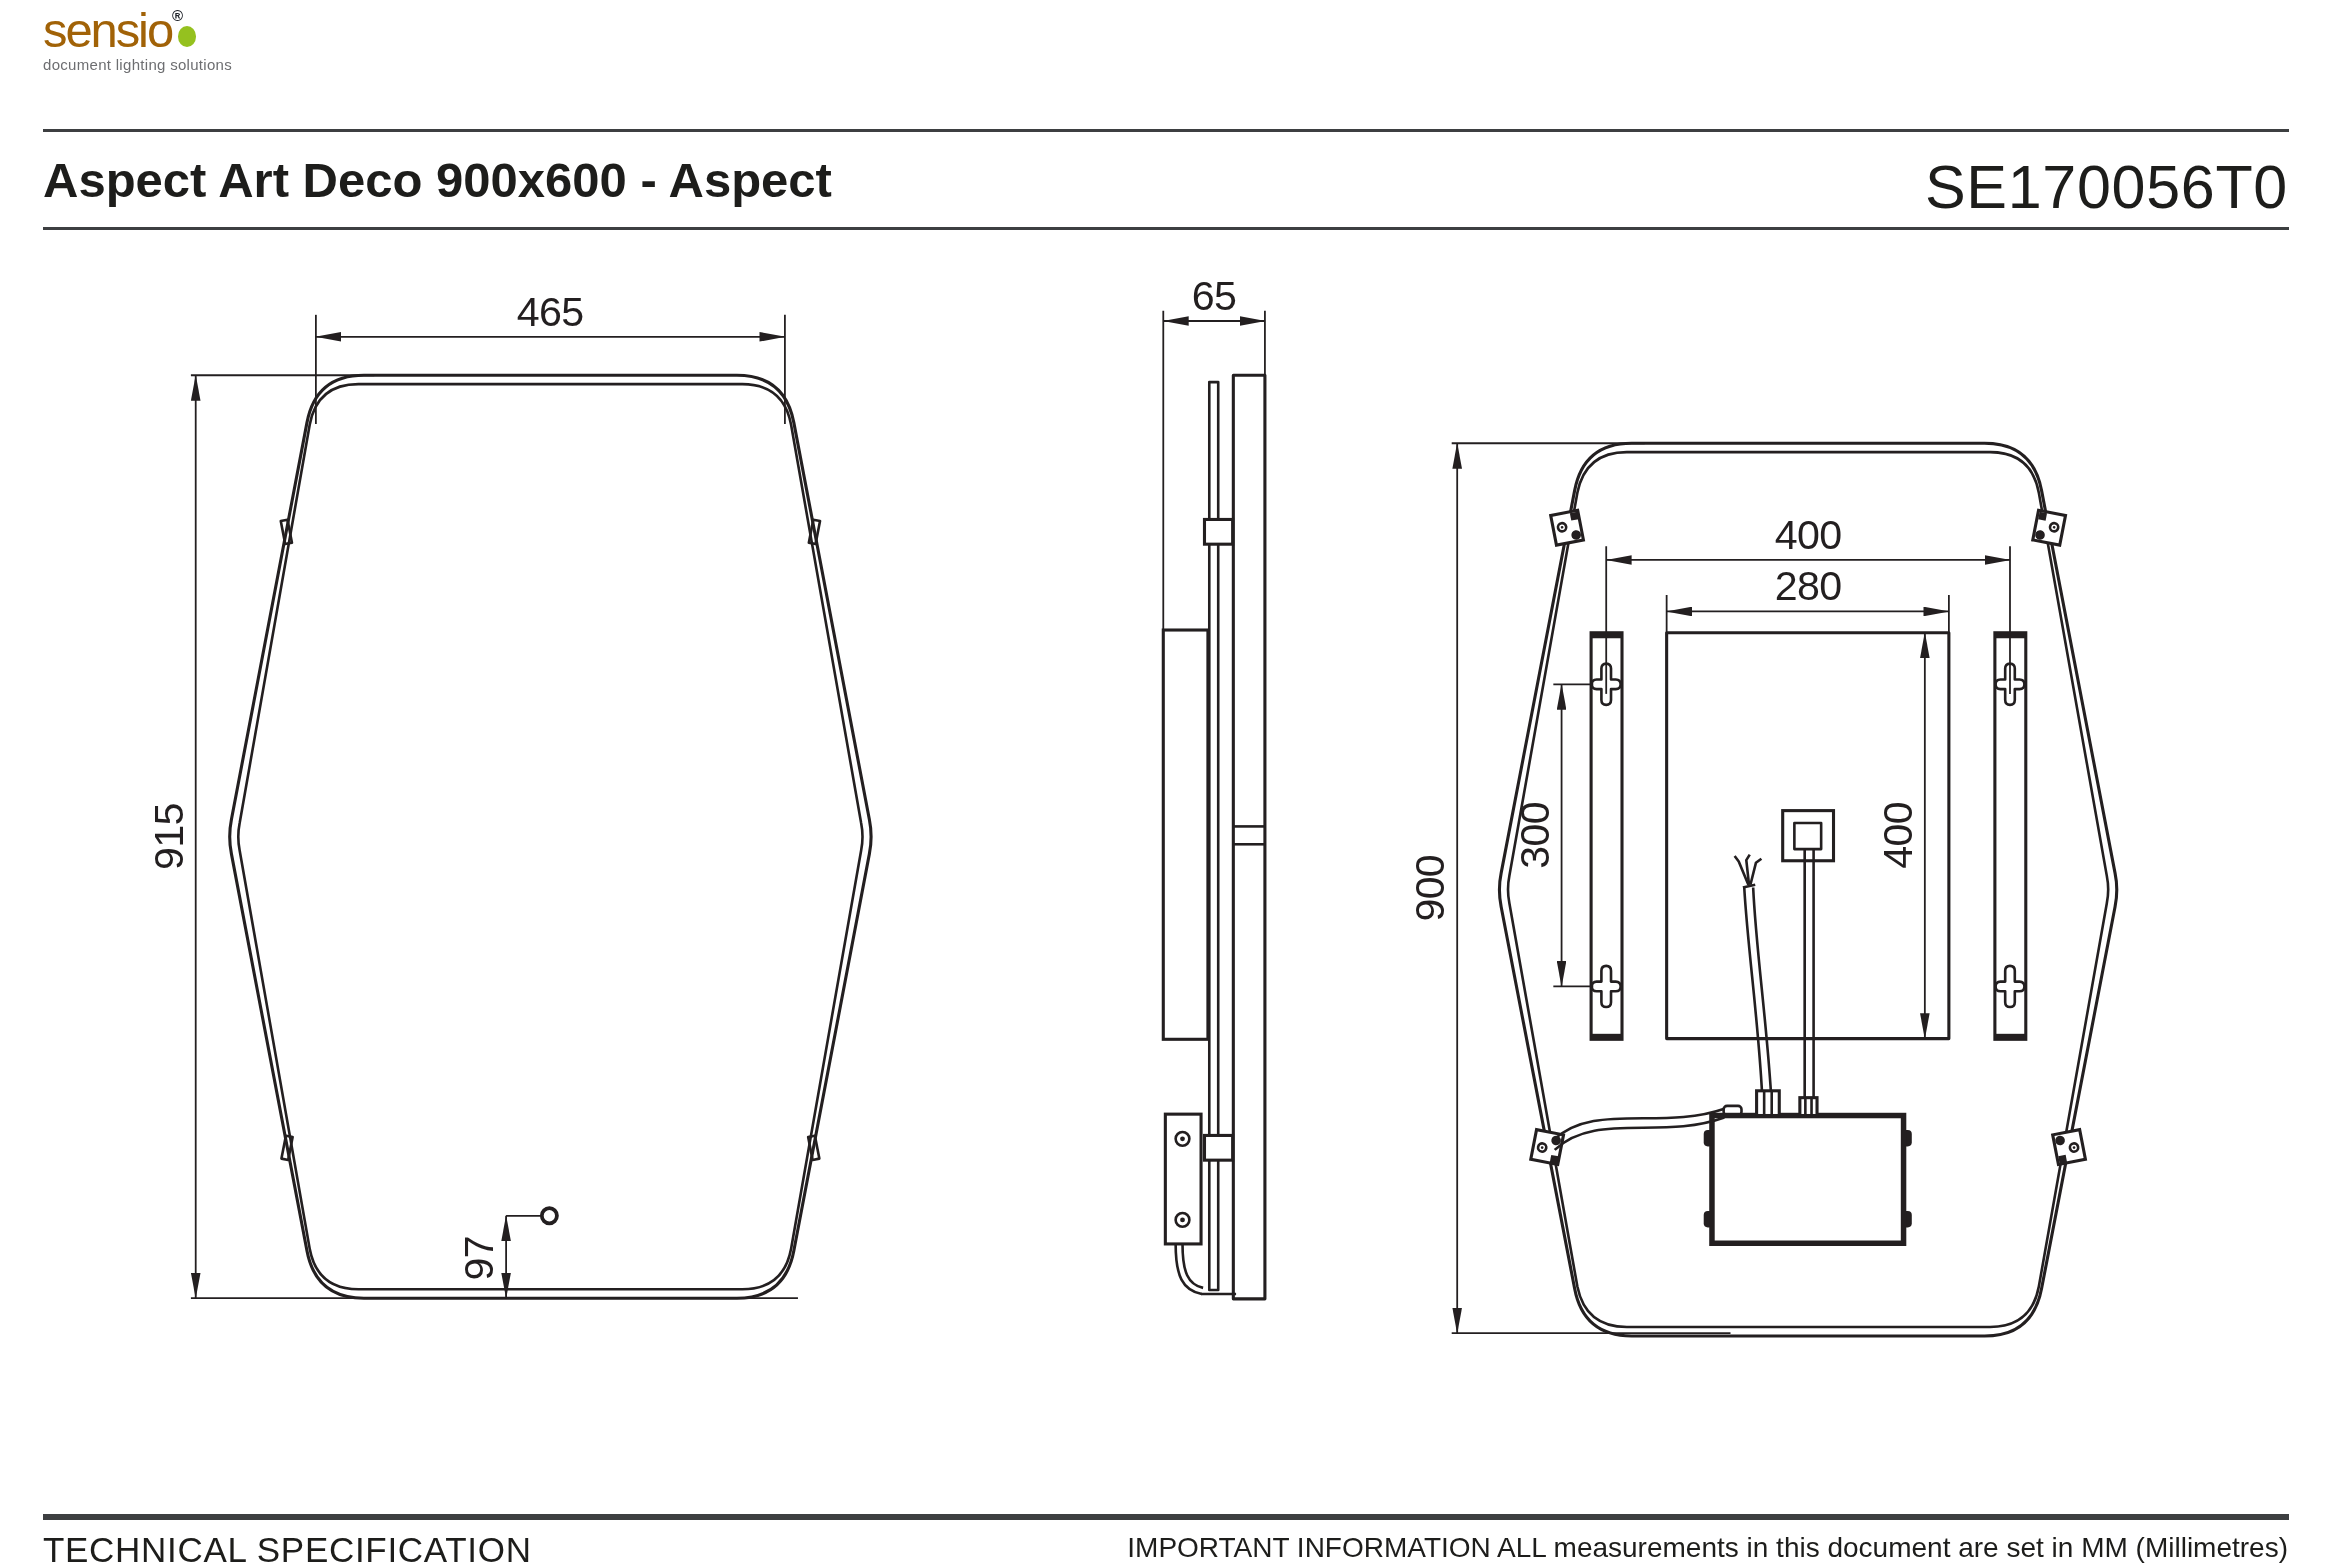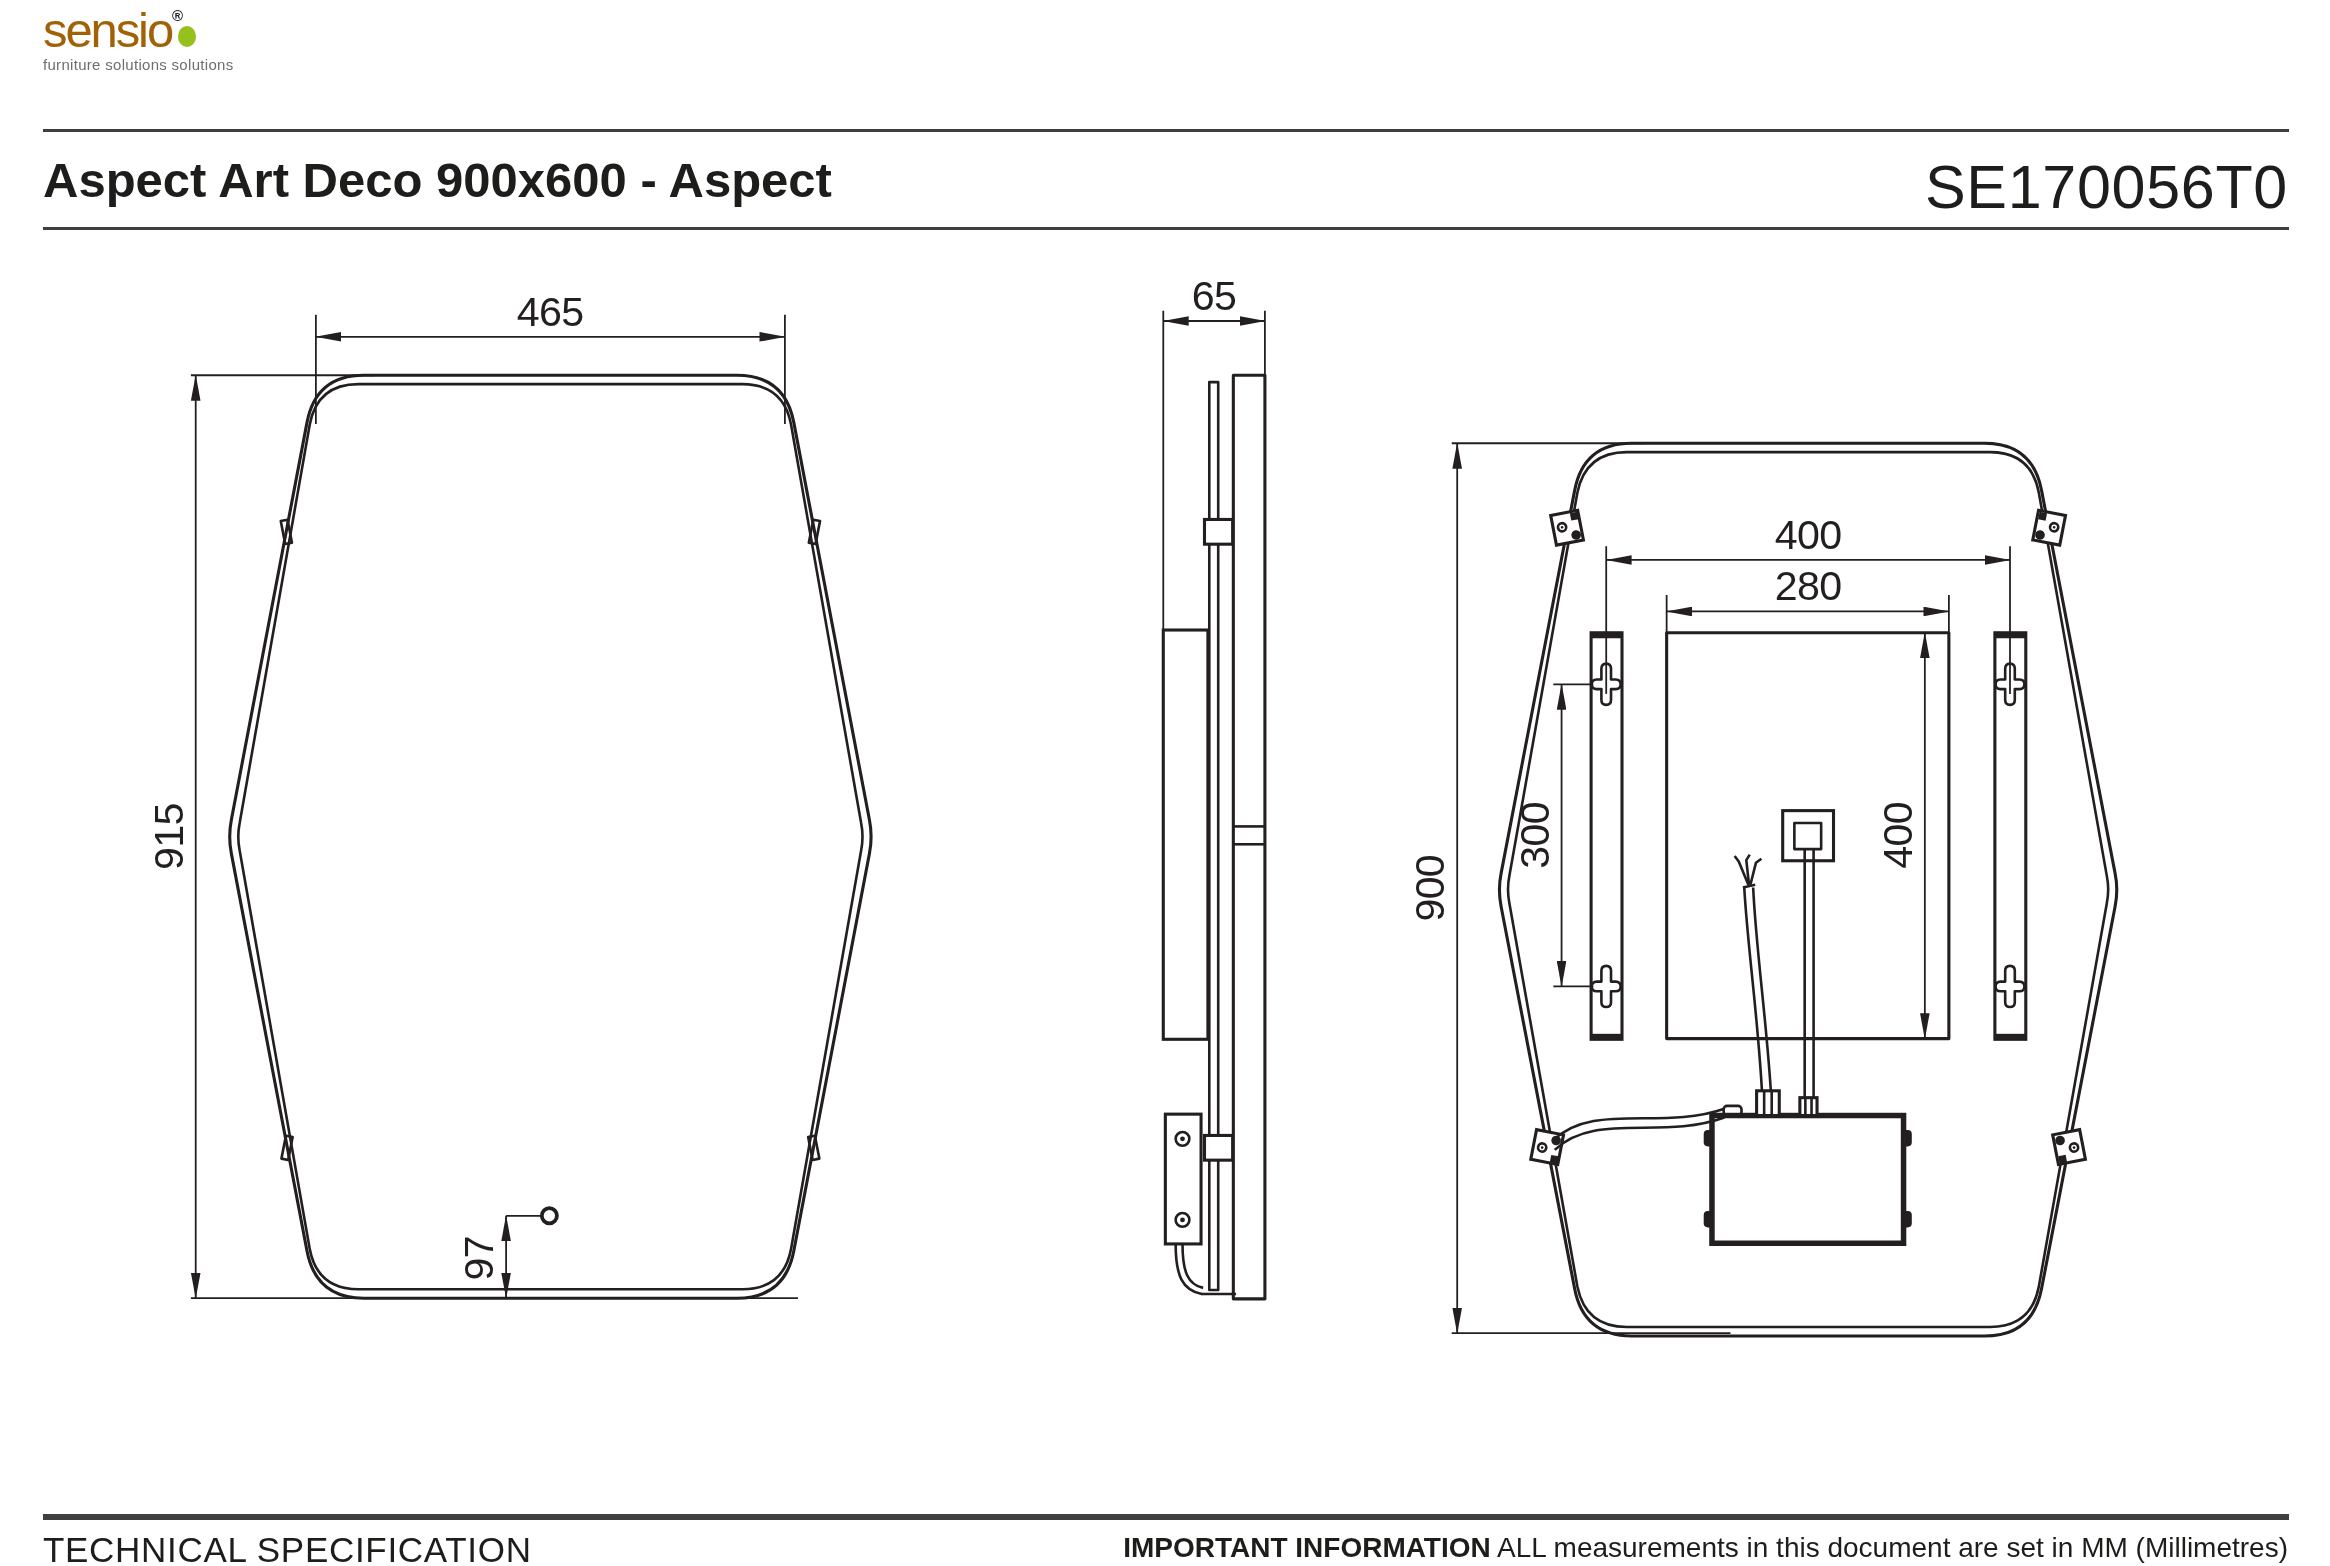--- a/index.html
+++ b/index.html
@@ -8,40 +8,40 @@
   
   #logo-text{font-weight:normal;font-size:49px;letter-spacing:-2.1px;color:#a16207;line-height:1;margin-top:24px;}
   #logo-reg{font-size:15px;vertical-align:26px;font-weight:bold;color:#20242b;}
   #logo-tagline{font-size:15px;color:#6d6e71;letter-spacing:0.3px;margin-top:1.4px;}
   .rule{position:absolute;left:43px;width:2246px;background:#3d3f41;}
   #page-title{left:43px;top:152px;font-size:49px;font-weight:bold;letter-spacing:0;}
   #page-sku{right:42px;top:152px;font-size:61px;font-weight:500;letter-spacing:0.7px;}
   
   #footer-left{left:43px;top:1530px;font-size:35px;letter-spacing:0.7px;}
   #footer-right{right:42px;top:1532px;font-size:28px;text-align:right;}
-  #footer-right b{font-weight:bold;text-align:center;}
+  #footer-right b{font-weight:normal;text-align:center;}
   
   svg text{font-family:"Liberation Sans",sans-serif;font-size:60px;fill:#231f20;letter-spacing:-1px;}
   .ol{fill:none;stroke:#231f20;stroke-width:4.5;stroke-linejoin:round;}
   .il{fill:none;stroke:#231f20;stroke-width:3.8;stroke-linejoin:round;}
   .dim{fill:none;stroke:#231f20;stroke-width:2.6;}
   .thick{fill:none;stroke:#231f20;stroke-width:8;}
   .part{fill:#ffffff;stroke:#231f20;stroke-width:4.5;}
   .partthick{fill:#ffffff;stroke:#231f20;stroke-width:8;}
   .blackfill{fill:#231f20;stroke:none;}
 </style>
 </head>
 <body>
 
 <div class="abs" style="left:43px;top:5.5px;">
   <div style="position:relative;">
     <span id="logo-text">sensio</span><span id="logo-reg">®</span>
     <span class="abs" style="left:135px;top:20.6px;width:18px;height:20.6px;border-radius:50%;background:#95c11f;"></span>
   </div>
-  <div id="logo-tagline">furniture solutions solutions</div>
+  <div id="logo-tagline">document lighting solutions</div>
 </div>
 
 <div class="rule" style="top:129px;height:3.4px;"></div>
 <div class="abs" id="page-title">Aspect Art Deco 900x600 - Aspect</div>
 <div class="abs" id="page-sku">SE170056T0</div>
 <div class="rule" style="top:227px;height:3.4px;"></div>
 
 <svg class="abs" style="left:0;top:0;" width="2330" height="1567" viewBox="0 0 3393 2281">
   <defs>
     <marker id="ah" viewBox="0 0 38 14" refX="37" refY="7" markerWidth="38" markerHeight="14" orient="auto-start-reverse" markerUnits="userSpaceOnUse">

